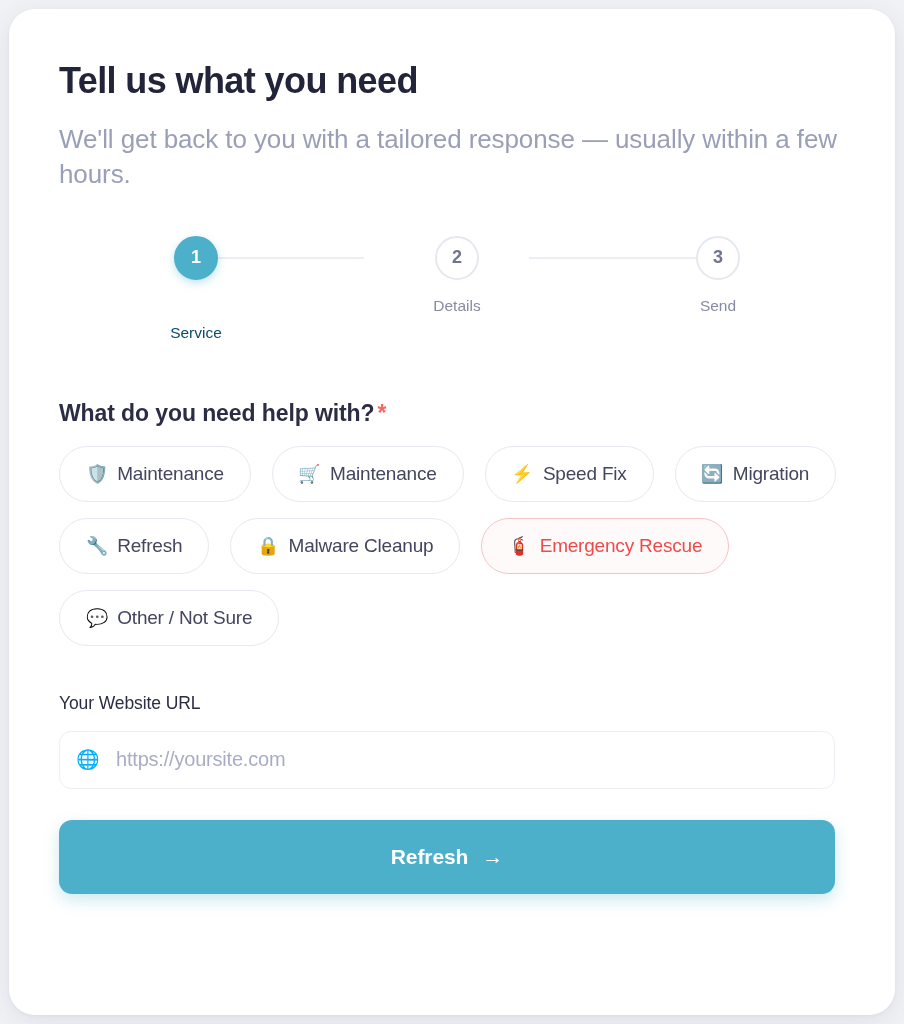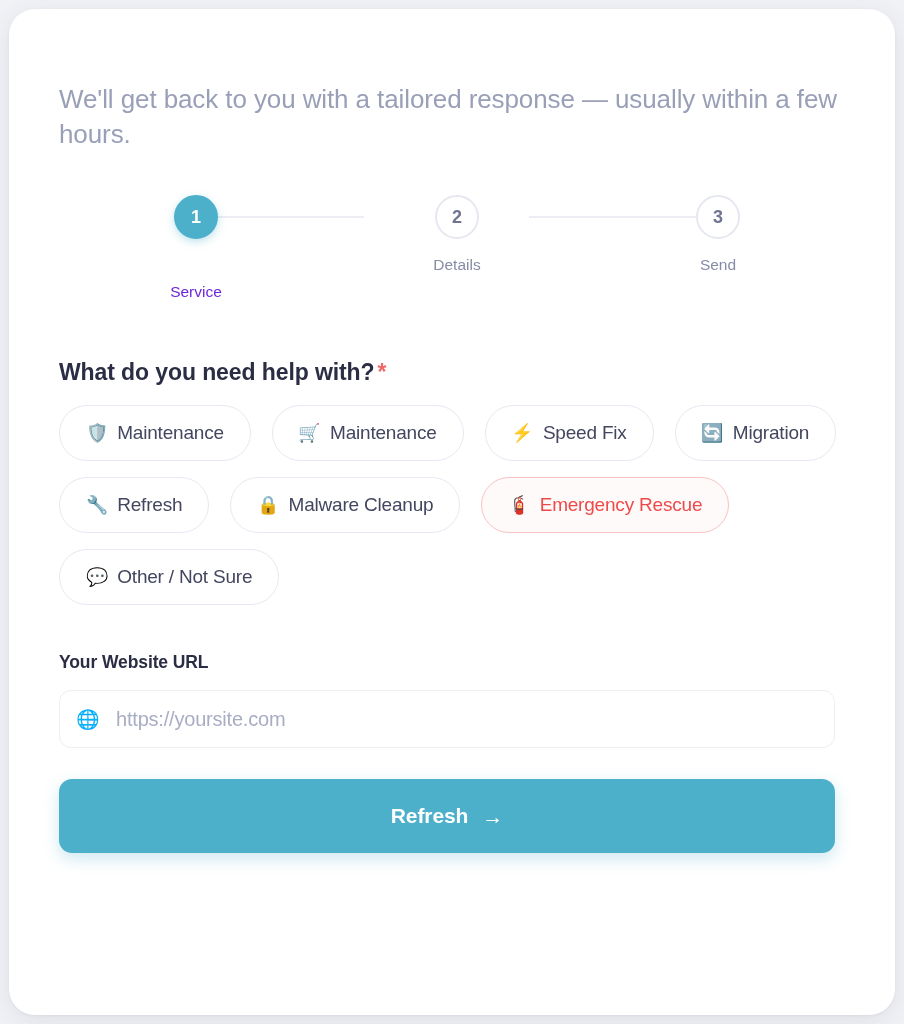--- a/index.html
+++ b/index.html
@@ -87,21 +87,21 @@
     color: #ffffff;
     box-shadow: 0 3px 9px rgba(76, 176, 203, 0.35);
   }
   .step-label {
     margin-top: 17px;
     font-size: 15.5px;
     color: #868ba6;
     white-space: nowrap;
   }
   .step.active .step-label {
-    color: #6d28d9;
+    color: #0c4a6e;
     margin-top: 44px;
   }
   .step-line {
     position: absolute;
     top: 21px;
     height: 2px;
     background: #eceef4;
     z-index: 1;
   }
   .step-line.line-1 { left: 150px; right: 481px; }
@@ -151,21 +151,21 @@
   .chip.selected {
     border-color: #f7c3c3;
     background: #fffafa;
     color: #ef4a4a;
   }
 
   
   .url-label {
     margin: 47px 0 0 0;
     font-size: 17.5px;
-    font-weight: bold;
+    font-weight: normal;
     color: #2b2d44;
     letter-spacing: -0.1px;
   }
   .input-wrap {
     margin-top: 17px;
     position: relative;
     width: 776px;
     height: 58px;
     border: 1.6px solid #eceef4;
     border-radius: 12px;
@@ -248,20 +248,21 @@
     color: #8d92ab;
     letter-spacing: -0.15px;
   }
 </style>
 </head>
 <body>
 
 <div class="page">
   <div class="card">
 
+    <h1 class="title">Tell us what you need</h1>
     <p class="subtitle">We'll get back to you with a tailored response — usually within a few hours.</p>
 
     <div class="stepper">
       <div class="step-line line-1"></div>
       <div class="step-line line-2"></div>
 
       <div class="step active">
         <div class="step-circle">1</div>
         <div class="step-label">Service</div>
       </div>

